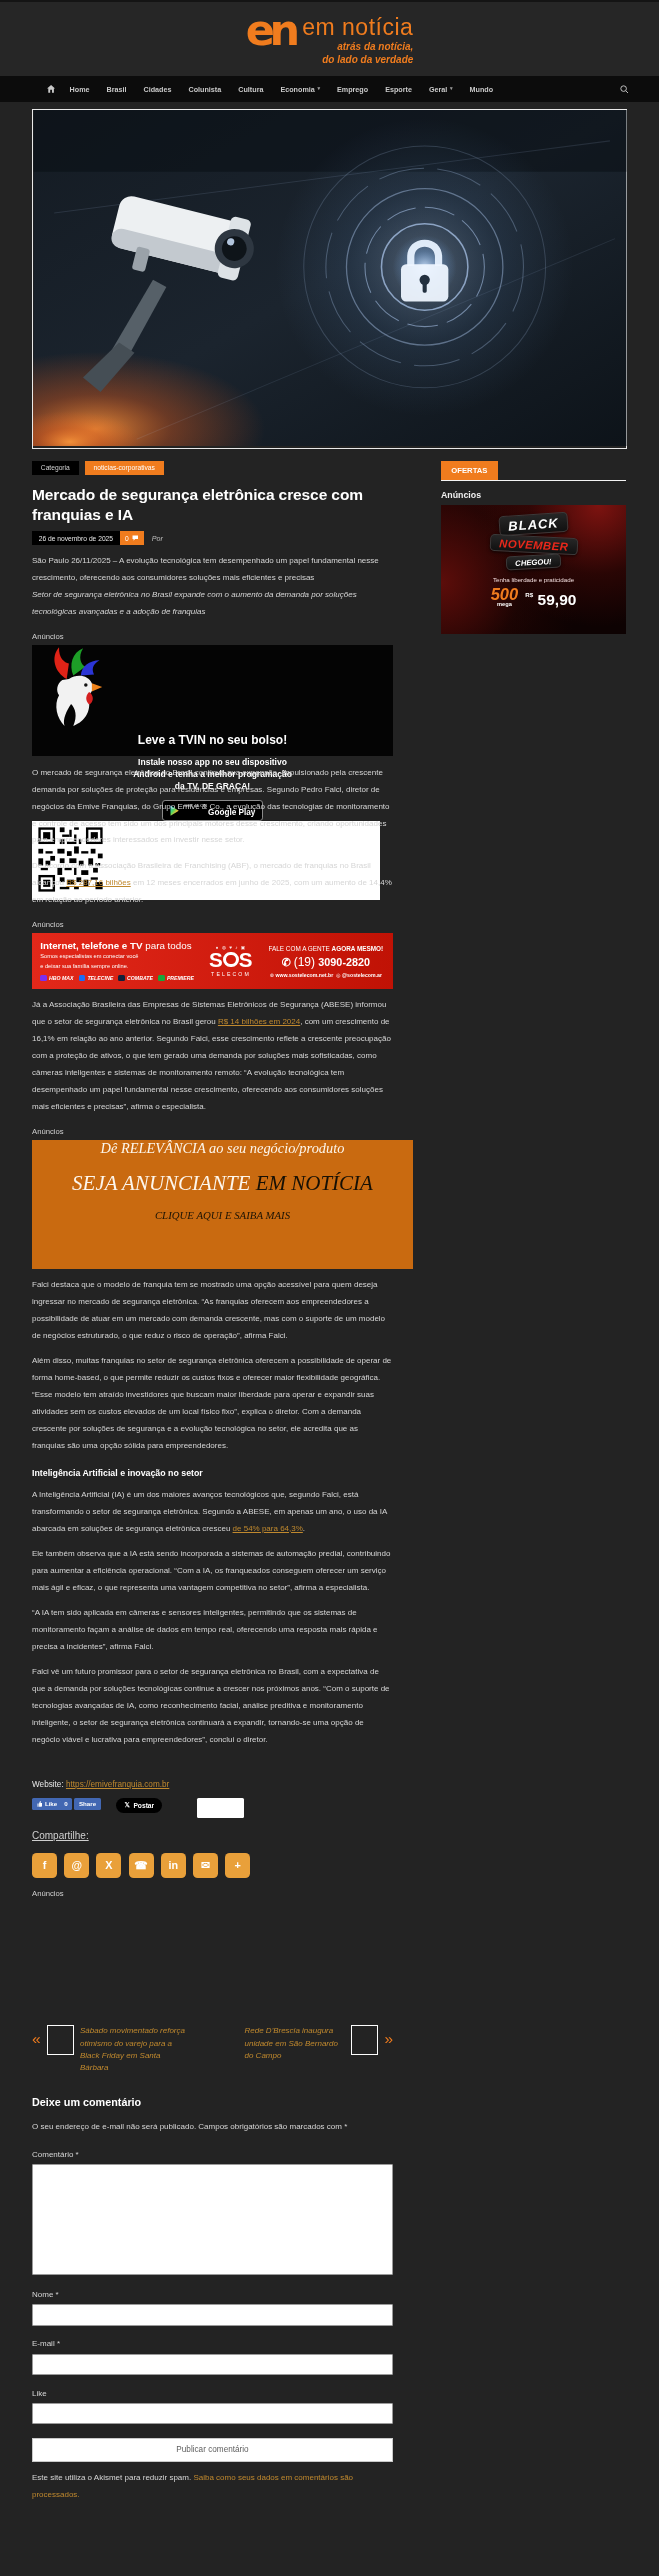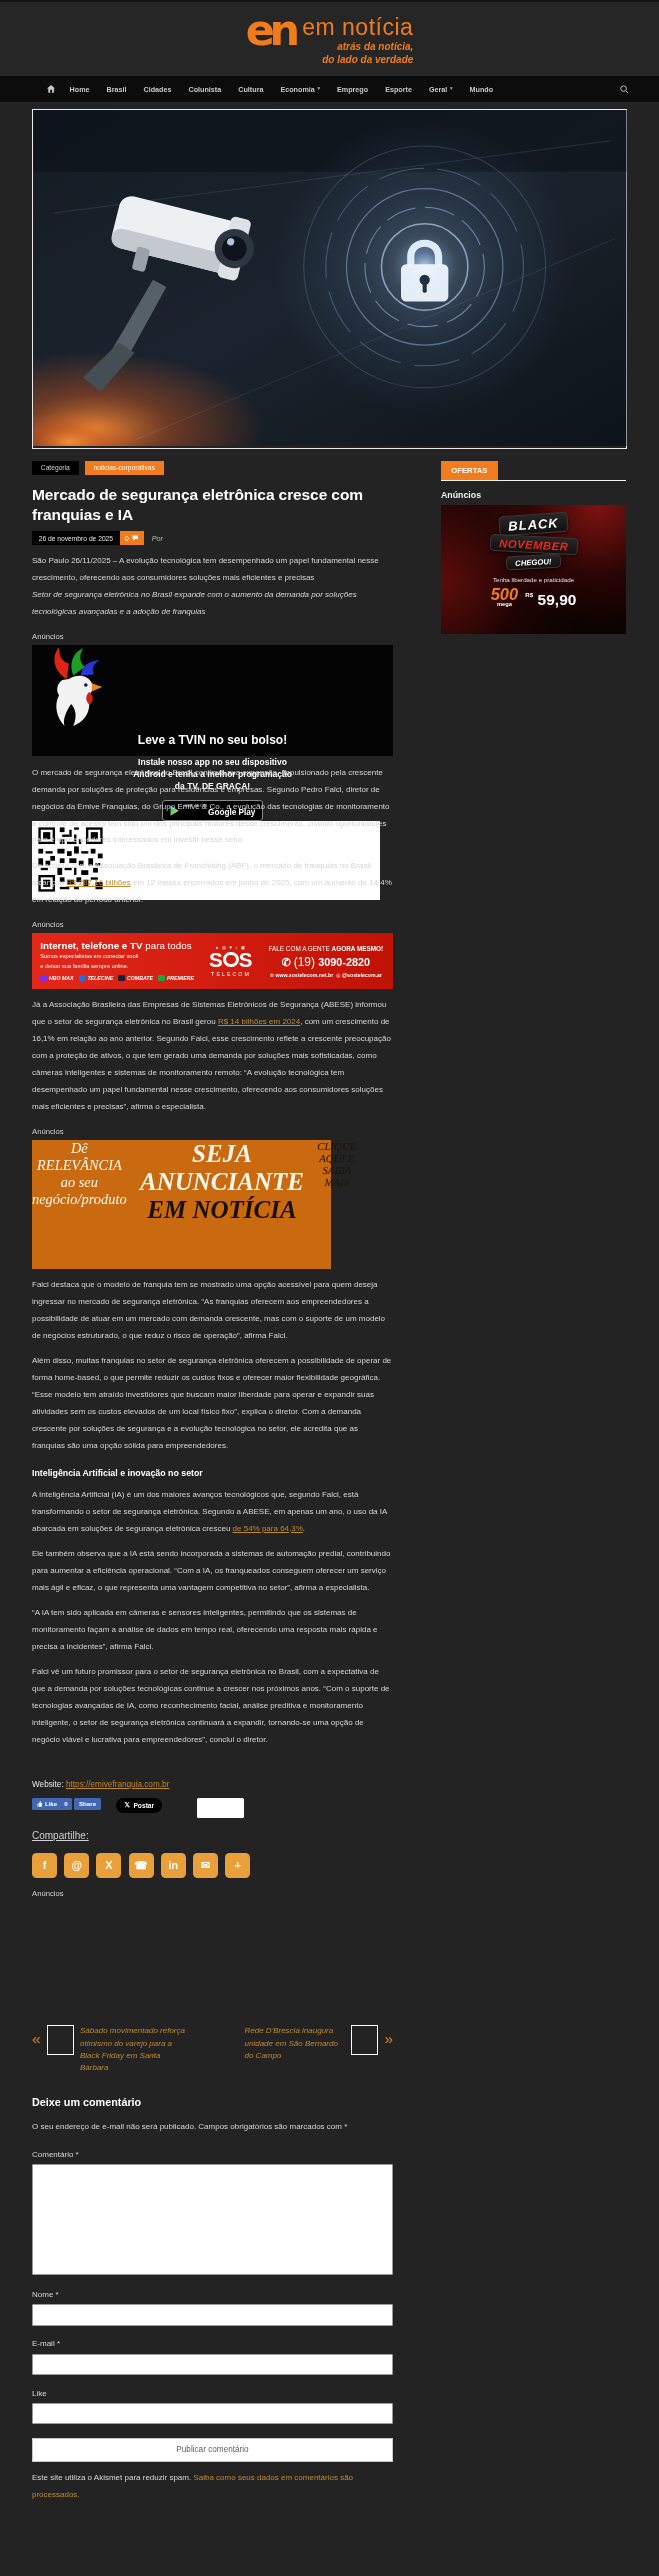--- a/index.html
+++ b/index.html
@@ -74,23 +74,23 @@
   .sos-logo .o{display:inline-block;width:15.5px;height:15.5px;border:3.1px solid #fff;border-radius:50%;position:relative;top:0.5px;}
   .sos-tel{font-size:5.2px;letter-spacing:2.1px;margin-top:1px;}
   .sos-right{width:118px;flex:0 0 118px;text-align:center;}
   .sos-cta{font-size:6.4px;}
   .sos-cta b{font-weight:bold;}
   .sos-phone{font-size:10.8px;font-weight:bold;margin-top:2.1px;}
   .sos-phone .pre{font-weight:normal;font-size:12px;}
   .sos-links{font-size:5.2px;margin-top:3.1px;white-space:nowrap;overflow:hidden;}
 
   
-  .orange-ad{width:299px;height:129px;background:#c96a10;font-family:"Liberation Serif",serif;font-style:italic;text-align:center;display:flex;flex-direction:row;justify-content:flex-start;gap:13.4px;cursor:pointer;}
+  .orange-ad{width:381px;height:129px;background:#c96a10;font-family:"Liberation Serif",serif;font-style:italic;text-align:center;display:flex;flex-direction:column;justify-content:flex-start;gap:13.4px;cursor:pointer;}
   .oa1{color:#fdf6ec;font-size:14.4px;}
-  .oa2{color:#fdf6ec;font-size:25px;font-weight:bold;}
+  .oa2{color:#fdf6ec;font-size:21px;font-weight:normal;}
   .oa2 .blk{color:#161005;}
   .oa3{color:#1d1405;font-size:10.8px;}
 
   
   .website{margin-top:31px;font-size:8.2px;color:#e8e8e8;}
   .website a{color:var(--gold);text-decoration:underline;}
   .fb-row{display:flex;align-items:flex-start;margin-top:9.3px;gap:2.1px;}
   .fb-btn{background:#4267b2;color:#fff;font-size:6.2px;font-weight:bold;border-radius:1.5px;padding:2.6px 4.6px;display:flex;align-items:center;gap:2.6px;}
   .x-btn{background:#000;color:#fff;font-size:6.7px;font-weight:bold;border-radius:9.3px;padding:3.6px 8.2px;margin-left:13.4px;display:flex;gap:3.6px;align-items:center;}
   .widget-blank{width:47px;height:20.6px;background:#fff;border-radius:1.5px;margin-left:33px;}

